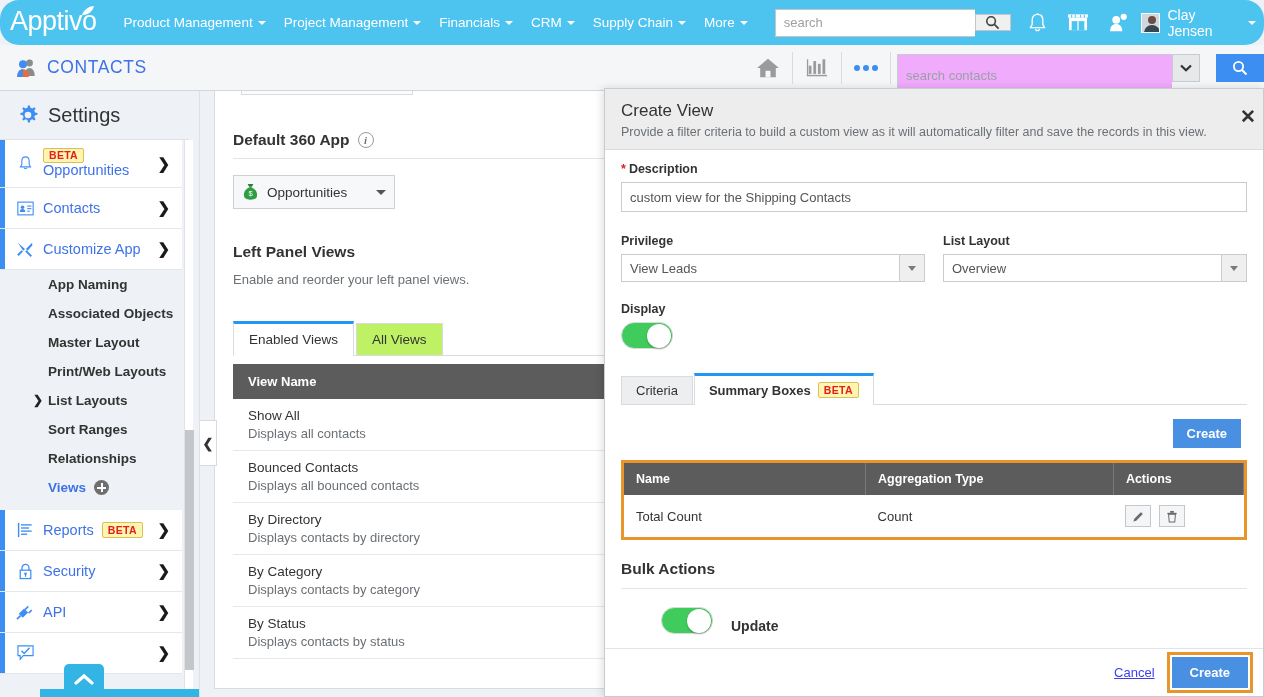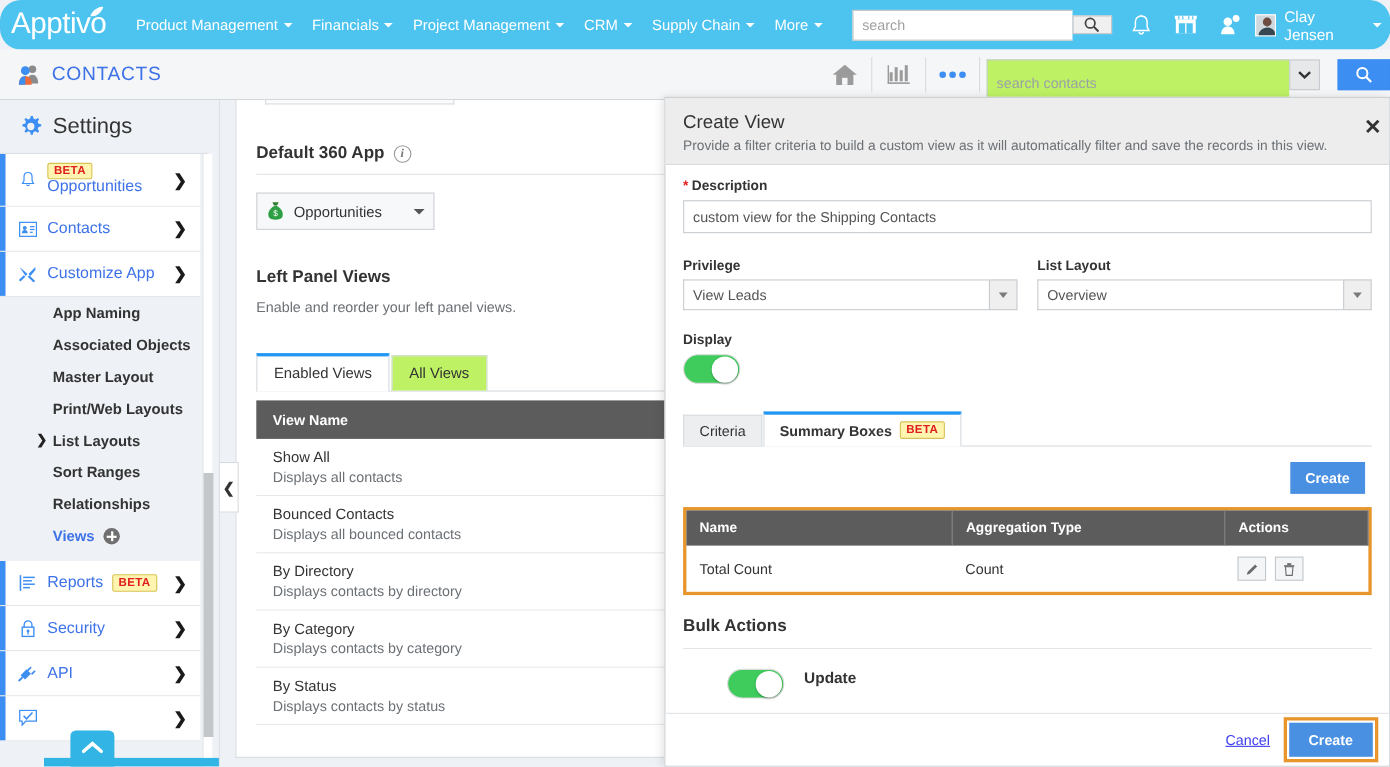--- a/index.html
+++ b/index.html
@@ -74,21 +74,21 @@
   .bar-icon {
     width: 48px; height: 46px; display: flex; align-items: center; justify-content: center;
     cursor: pointer;
   }
   .bar-sep { width: 1px; height: 32px; background: #d9dcdf; }
   .dots { display: flex; gap: 3px; }
   .dots i { width: 6px; height: 6px; border-radius: 50%; background: #3d8ef2; display: block; }
   .sc-wrap { display: flex; align-items: stretch; height: 28px; margin: 0 8px 0 6px; }
   .sc-input {
     width: 275px; height: 44px; border: 1px solid #c8ccd0; border-right: none;
-    padding: 0 8px; font-size: 13px; outline: none; background: #bef264; color: #555;
+    padding: 0 8px; font-size: 13px; outline: none; background: #f0abfc; color: #555;
     font-family: "Liberation Sans", sans-serif;
   }
   .sc-input::placeholder { color: #9aa0a6; }
   .sc-drop {
     width: 28px; background: #e6e8ea; border: 1px solid #c8ccd0;
     display: flex; align-items: center; justify-content: center; cursor: pointer;
   }
   .sc-go {
     width: 48px; height: 28px; background: #3d8ef2; border: 1px solid #3d8ef2;
     margin-left: 8px; display: flex; align-items: center; justify-content: center; cursor: pointer;
@@ -296,22 +296,22 @@
 <div id="root">
 
   <div class="topnav">
     <div class="logo">
       <span>Apptivo</span>
       <svg class="leaf" viewBox="0 0 12 9">
           <path d="M0 9 C2 3 8 0 12 0 C11 5 6 9 1 9 Z" fill="#ffffff"></path>
         </svg>
     </div>
     <div class="navitem"><span>Product Management</span><i class="caret-down"></i></div>
+    <div class="navitem"><span>Project Management</span><i class="caret-down"></i></div>
     <div class="navitem"><span>Financials</span><i class="caret-down"></i></div>
-    <div class="navitem"><span>Project Management</span><i class="caret-down"></i></div>
     <div class="navitem"><span>CRM</span><i class="caret-down"></i></div>
     <div class="navitem"><span>Supply Chain</span><i class="caret-down"></i></div>
     <div class="navitem"><span>More</span><i class="caret-down"></i></div>
 
     <div class="search-wrap">
       <input class="search-inp" value="" placeholder="search" style="">
       <div class="search-btn">
         <svg width="15" height="15" viewBox="0 0 16 16">
             <circle cx="6.5" cy="6.5" r="4.6" stroke="#444" stroke-width="1.7" fill="none"></circle>
             <line x1="10" y1="10" x2="14.5" y2="14.5" stroke="#444" stroke-width="1.9"></line>
@@ -716,21 +716,21 @@
                 </span>
               </td>
             </tr>
           </tbody>
         </table>
       </div>
 
       <div style="margin-top:20px">
         <div class="sec-title">Bulk Actions</div>
         <div class="hr" style="margin:10px 0 18px"></div>
-        <div style="display:flex; align-items:flex-start; padding-left:40px">
+        <div style="display:flex; align-items:flex-end; padding-left:40px">
           <span class="toggle" style="width:52px;height:27px;border-radius:14px">
             <i class="knob" style="width:24px;height:24px;top:1px;right:1px"></i>
           </span>
           <span style="margin-left:18px; font-size:14px; font-weight:bold; color:#333">Update</span>
         </div>
       </div>
     </div>
 
     <div class="modal-footer">
       <span class="cancel-link">Cancel</span>

